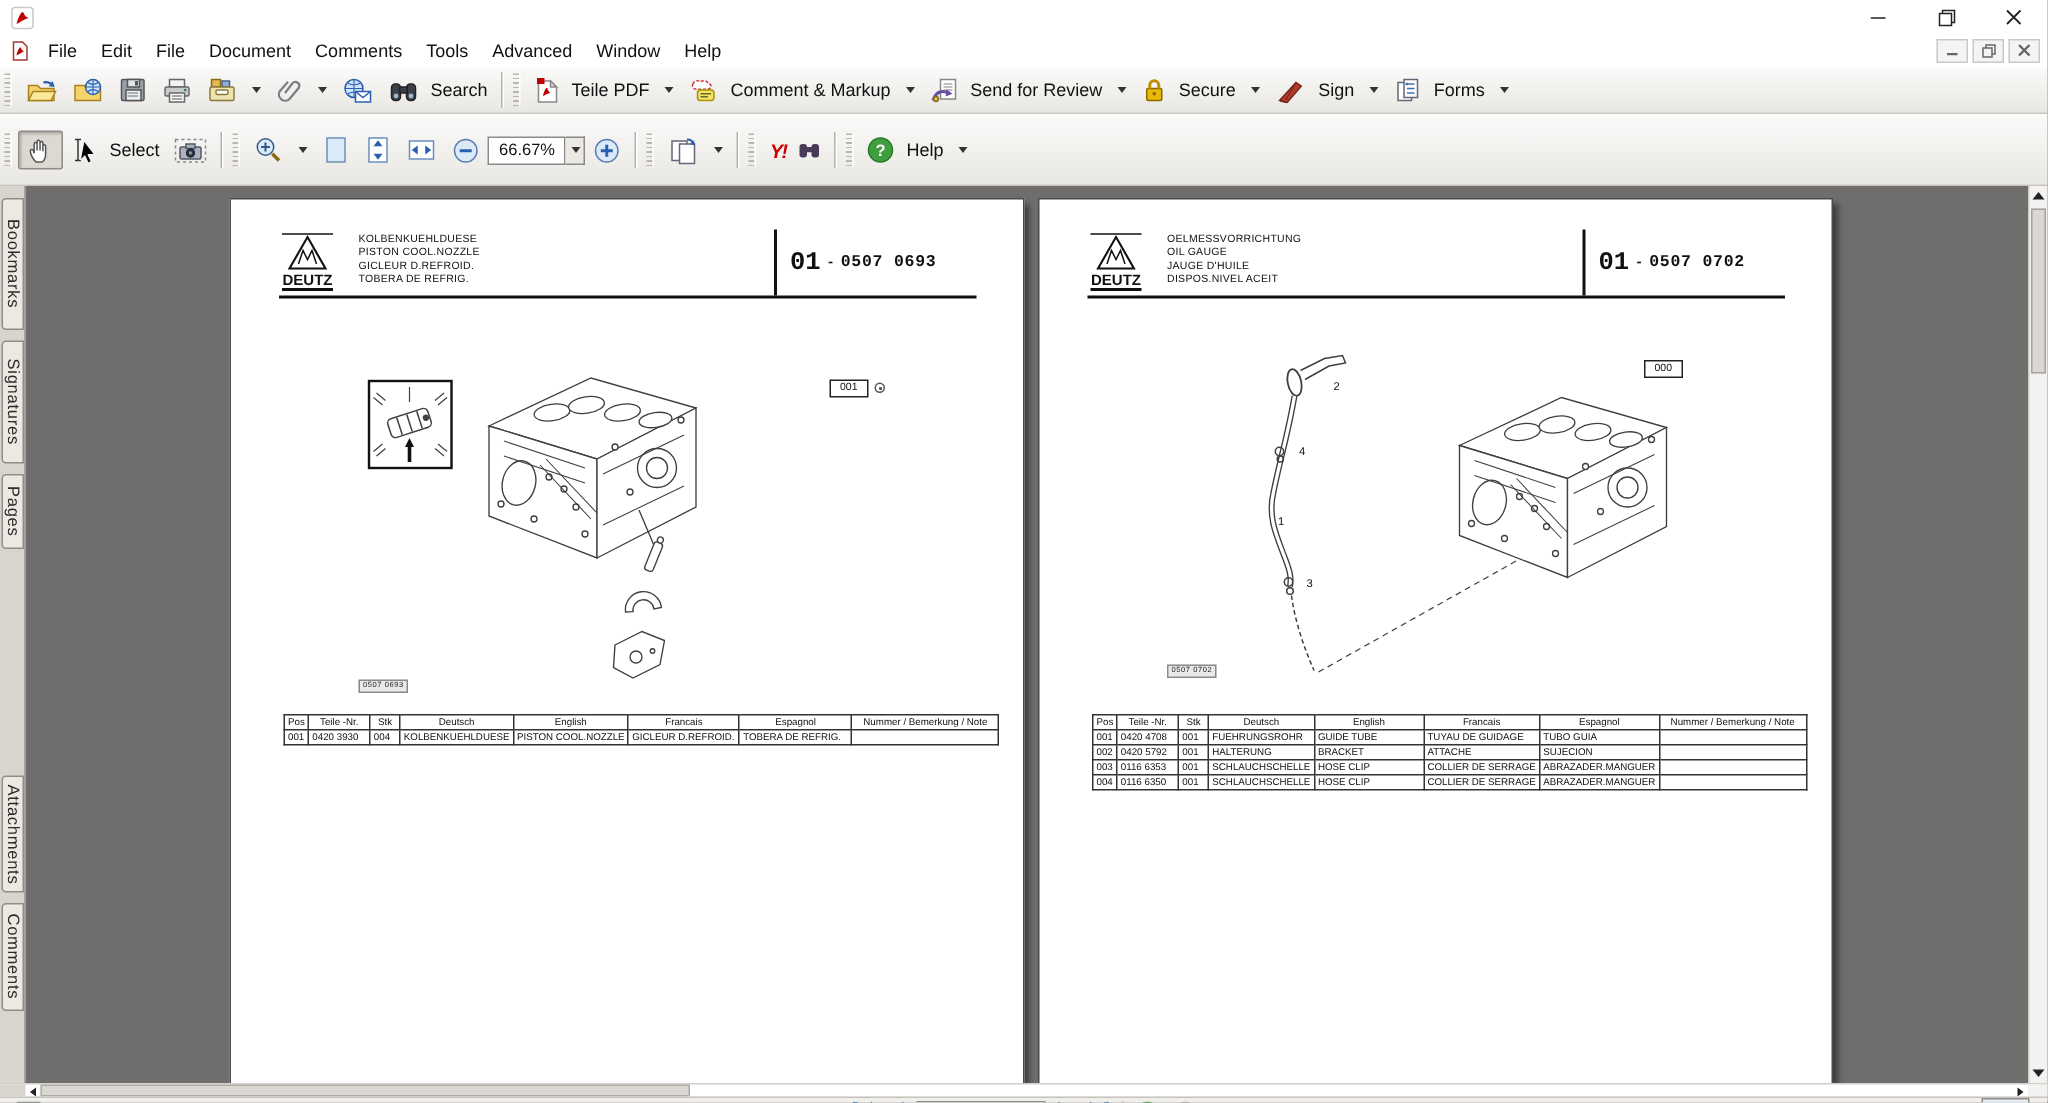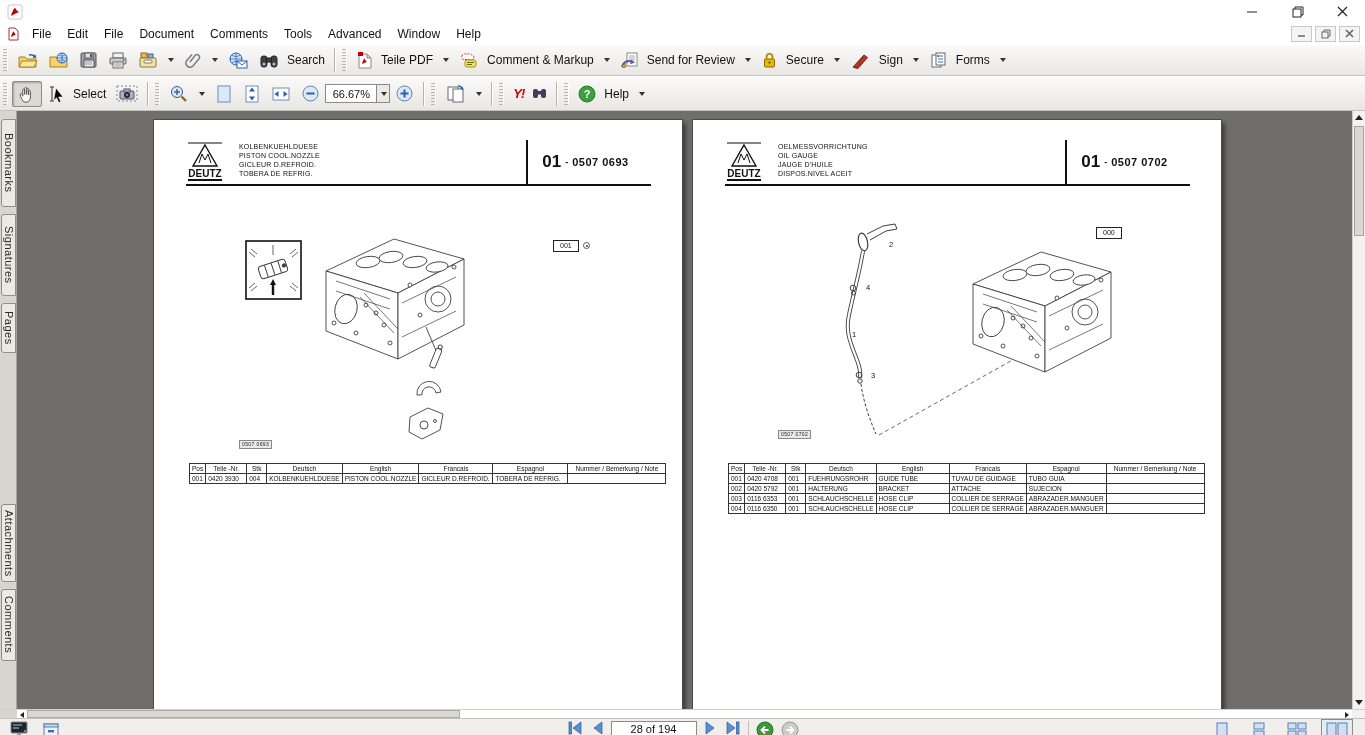--- a/index.html
+++ b/index.html
@@ -14,21 +14,21 @@
 
   
   .menubar { height:21px; display:flex; align-items:center; background:#fff; padding-left:6px; font-size:12px; }
   .menu-item { padding:2px 8px; cursor:default; }
   .mdicontrols { margin-left:auto; display:flex; gap:3px; margin-right:5px; }
   .mdibtn { width:21px; height:16px; border:1px solid #c9c9c9; background:#f4f4f4; display:flex; align-items:center; justify-content:center; }
 
   
   .toolbar { display:flex; align-items:center; background:linear-gradient(#fafaf9,#e9e7e3); border-top:1px solid #fff; border-bottom:1px solid #c6c3be; font-size:12px; }
   .toolbar1 { height:32px; }
-  .toolbar2 { height:35px; }
+  .toolbar2 { height:48px; }
   .grip { width:5px; height:22px; margin:0 4px 0 3px; background:repeating-linear-gradient(180deg,#b9b6b1 0 1px,transparent 1px 3px); border-right:1px solid #fff; }
   .tbtn { display:flex; align-items:center; gap:8px; padding:2px 4px; border:1px solid transparent; border-radius:2px; cursor:default; white-space:nowrap; }
   .tbtn.pressed { background:#ddd9d2; border:1px solid #8f8c86; box-shadow:inset 1px 1px 2px rgba(0,0,0,.25); }
   .drop { width:0; height:0; border-left:3px solid transparent; border-right:3px solid transparent; border-top:4px solid #333; margin-left:2px; }
   .sep { width:1px; height:24px; background:#b6b3ae; box-shadow:1px 0 0 #fff; margin:0 4px; }
   .zoombox { width:52px; height:19px; background:#fff; border:1px solid #8a8a8a; font-size:11px; display:flex; align-items:center; justify-content:center; }
   .zoomdropbtn { width:13px; height:19px; border:1px solid #8a8a8a; border-left:none; background:#ece9e4; display:flex; align-items:center; justify-content:center; }
   .yred { color:#d00000; font-weight:bold; font-size:13px; font-style:italic; letter-spacing:-1px; }
 
   
@@ -39,21 +39,21 @@
   .docarea { flex:1; background:#6f6e6c; position:relative; overflow:hidden; }
 
   .page { position:absolute; top:8px; width:530px; height:600px; background:#fff; border:1px solid #4a4a4a; box-shadow:3px 4px 4px rgba(0,0,0,.45); }
   .page-left { left:136px; }
   .page-right { left:675px; }
 
   
   .ph { position:absolute; left:32px; top:20px; width:465px; height:46px; border-bottom:2px solid #111; }
   .ph .logo { position:absolute; left:0; top:2px; }
   .ph .langs { position:absolute; left:53px; top:2px; font-size:7px; line-height:9px; color:#111; letter-spacing:.2px; }
-  .ph .numbox { position:absolute; right:8px; top:0; bottom:0; width:117px; border-left:2px solid #111; display:flex; align-items:center; justify-content:center; gap:4px; }
+  .ph .numbox { position:absolute; right:18px; top:0; bottom:0; width:117px; border-left:2px solid #111; display:flex; align-items:center; justify-content:center; gap:4px;font-family:Liberation Mono, monospace; }
   .ph .secno { font-size:17px; font-weight:bold; }
   .ph .dash { font-size:9px; font-weight:bold; }
   .ph .code { font-size:11px; font-weight:bold; letter-spacing:.5px; }
 
   .figlabel { position:absolute; border:1px solid #222; box-shadow:inset 0 0 0 1.5px #fff; background:#fff; font-size:7px; padding:0 6px; line-height:10px; color:#111; }
   .figcirc { position:absolute; width:7px; height:7px; border:1px solid #555; border-radius:50%; }
   .figcirc:after { content:""; position:absolute; left:2px; top:2px; width:1.5px; height:1.5px; background:#555; border-radius:50%; }
   .stamp { position:absolute; font-size:5px; line-height:7px; color:#222; background:#e9e9e9; border:1px solid #8a8a8a; padding:0 2px; letter-spacing:.4px; }
   .callout { position:absolute; font-size:7.5px; color:#111; }
 

